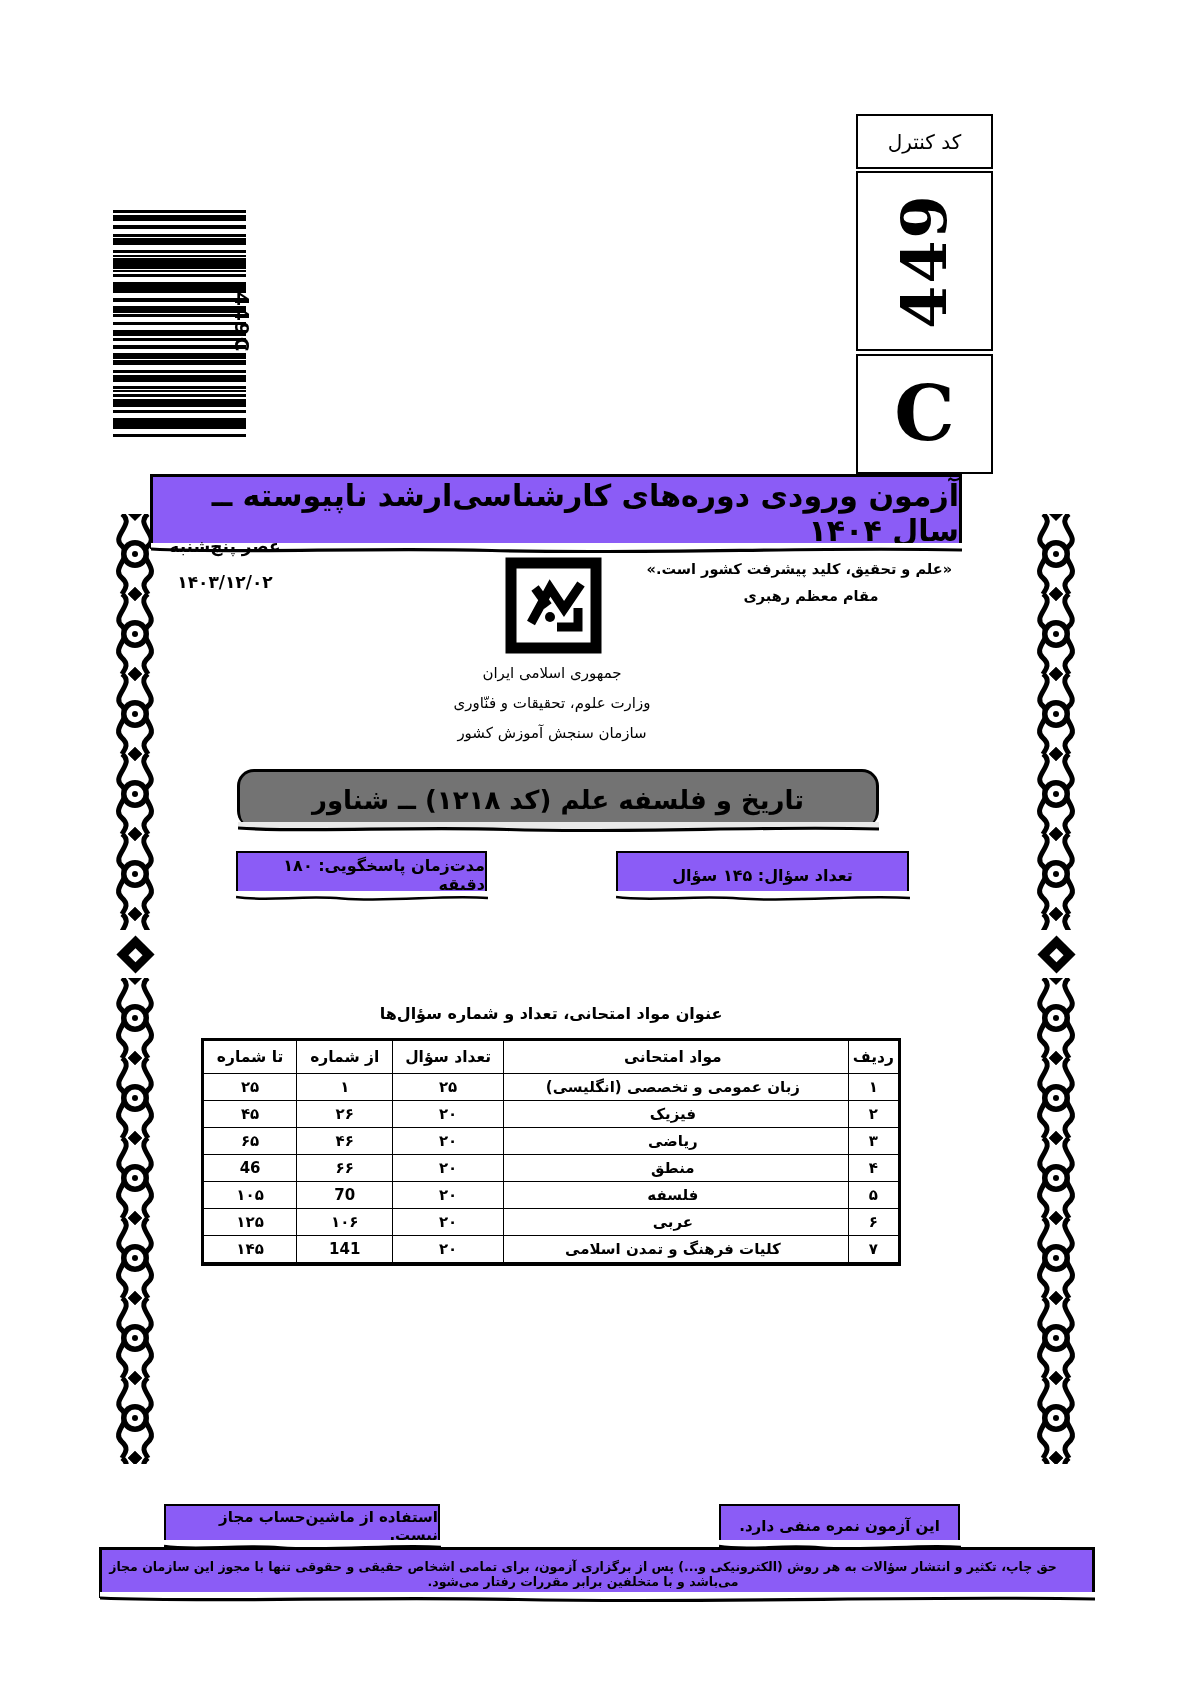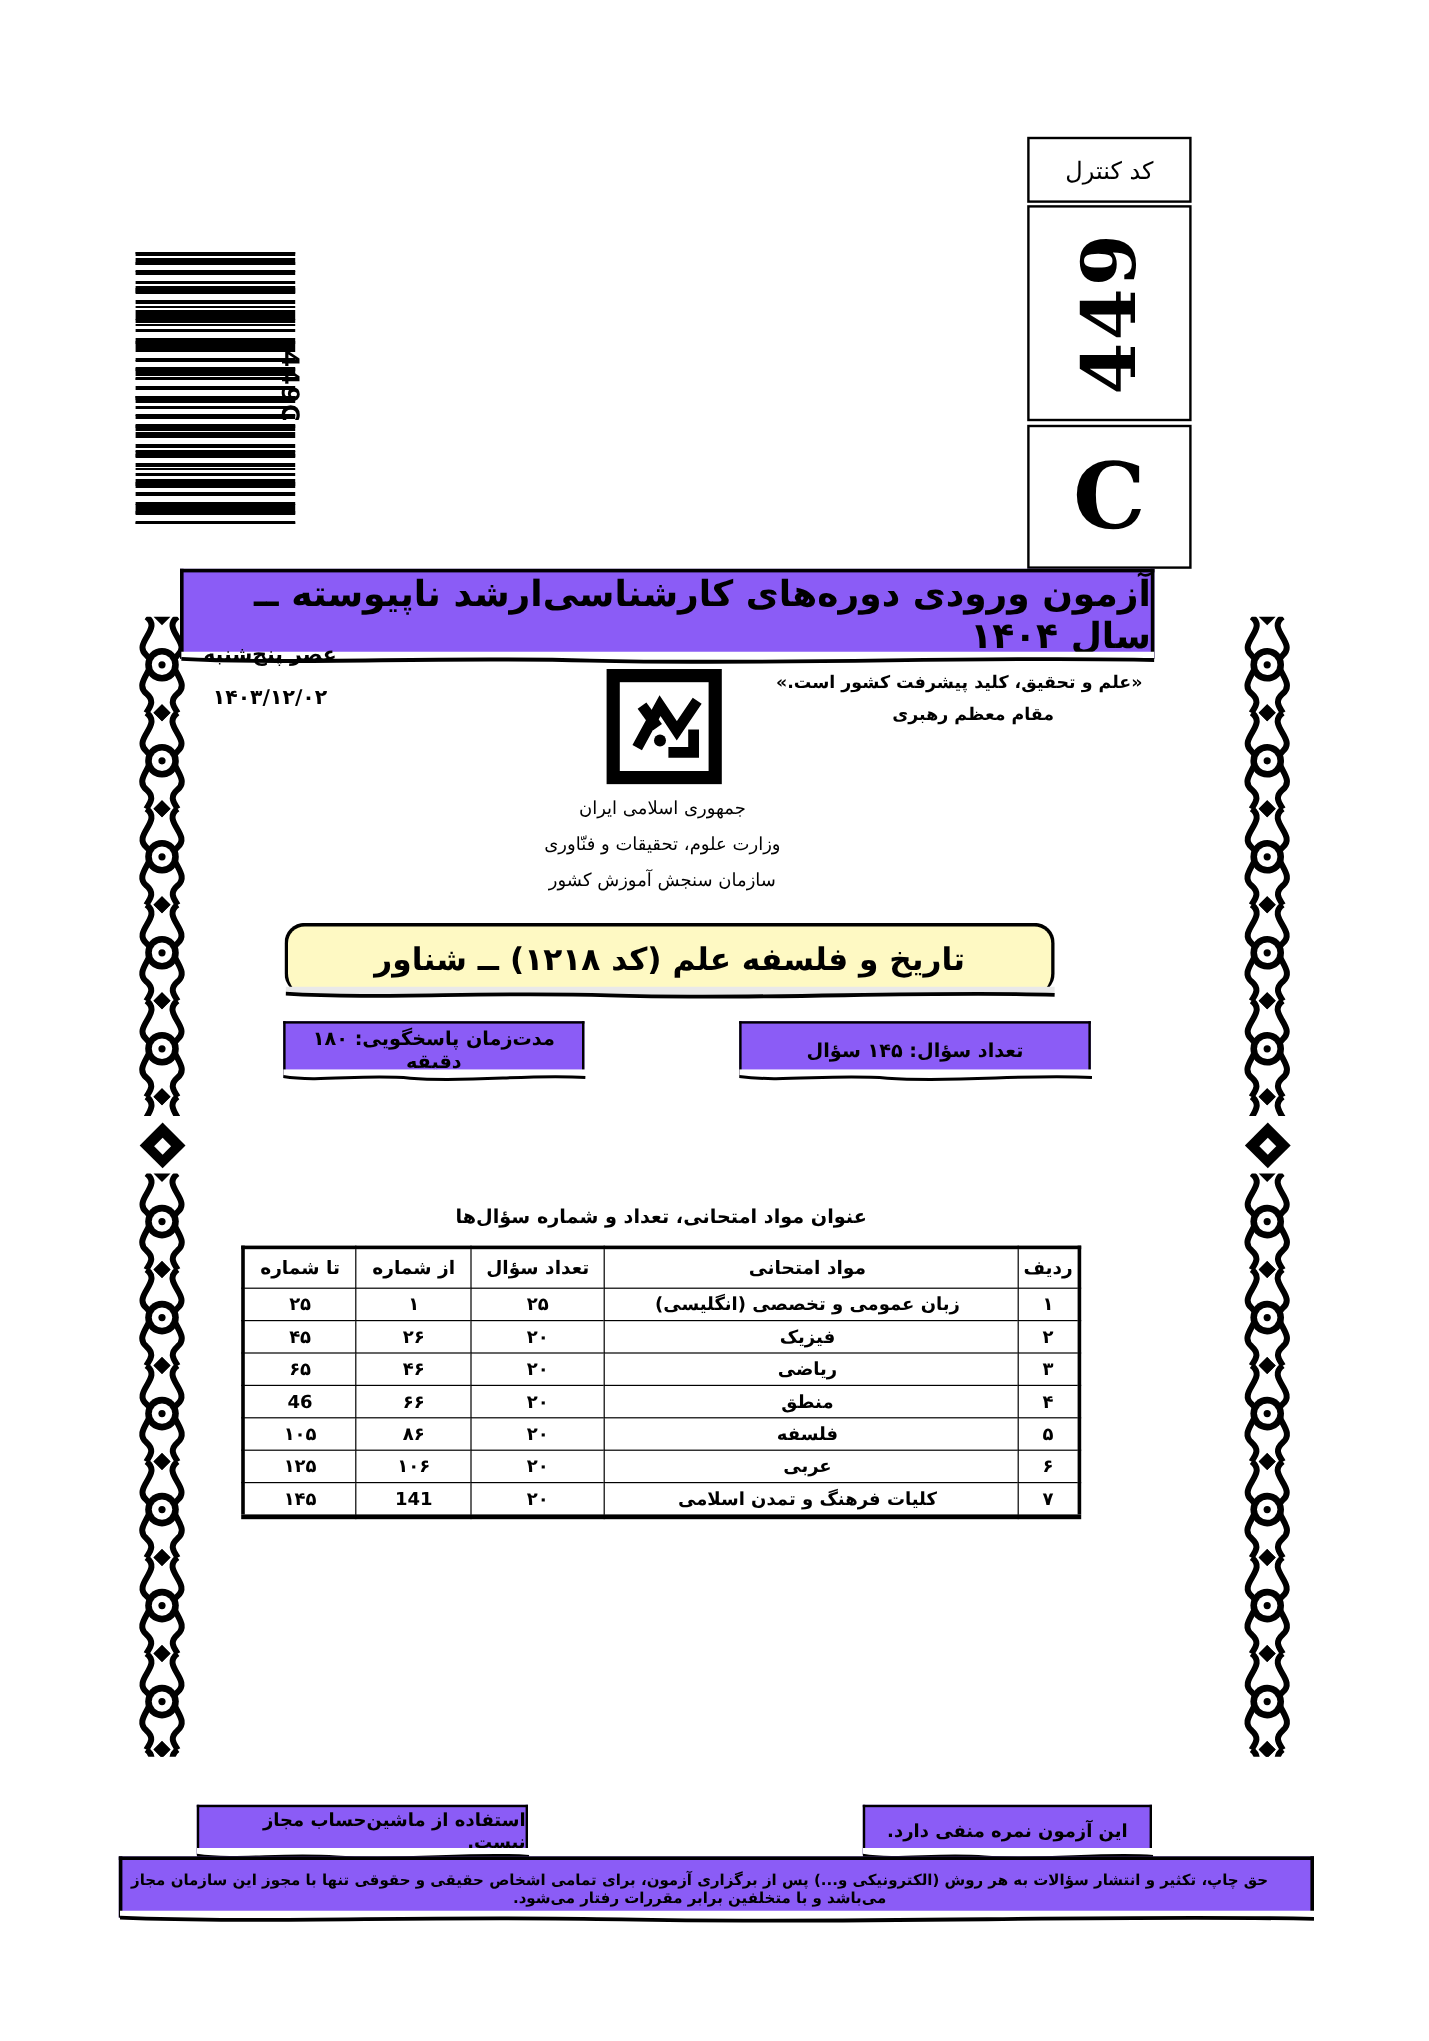--- a/index.html
+++ b/index.html
@@ -39,26 +39,26 @@
   .wavybox{position:absolute;border:2.5px solid #000;border-bottom:none;background:#8b5cf6;}
   .wavybox .wave{position:absolute;left:-2.5px;bottom:-9px;width:calc(100% + 5px);height:15px;display:block;}
   .wave-fill{fill:#fff;stroke:none;}
   .wave-line{fill:none;stroke:#000;stroke-width:2.5;vector-effect:non-scaling-stroke;}
   .thickline .wave-line{stroke-width:3.2;}
   .wavybox .inner{position:relative;width:100%;height:100%;display:flex;align-items:center;justify-content:center;}
   
   .header-band{left:150px;top:474px;width:806px;height:72px;border-width:3px;}
   .header-band .inner{font-size:30px;font-weight:bold;}
   
-  .exam-title{left:237px;top:769px;width:636px;height:56px;border-width:3px;background:#fef9c3;border-radius:17px;}
+  .exam-title{left:237px;top:769px;width:636px;height:56px;border-width:3px;background:#737373;border-radius:17px;}
   .exam-title .wave-fill{fill:#e9e9e9;}
   .exam-title .inner{font-size:26px;font-weight:bold;}
   
   .qcount-box{left:616px;top:851px;width:289px;height:44px;}
-  .duration-box{left:236px;top:851px;width:247px;height:44px;text-align:center;}
+  .duration-box{left:236px;top:851px;width:247px;height:44px;}
   .qcount-box .inner,.duration-box .inner{font-size:16px;font-weight:bold;}
   
   .neg-box{left:719px;top:1504px;width:237px;height:40px;}
   .calc-box{left:164px;top:1504px;width:272px;height:40px;}
   .neg-box .inner,.calc-box .inner{font-size:15px;font-weight:bold;}
   
   .footer-bar{left:99px;top:1547px;width:990px;height:48px;border-width:3px;}
   .footer-bar .inner{font-size:12.5px;font-weight:bold;padding:0 14px;text-align:center;}
   
   .session{position:absolute;left:150px;top:529px;width:150px;text-align:center;font-weight:bold;font-size:17px;line-height:2.1;}
@@ -307,21 +307,21 @@
           <td>۴</td>
           <td class="cell-subject">منطق</td>
           <td>۲۰</td>
           <td>۶۶</td>
           <td>46</td>
         </tr>
         <tr>
           <td>۵</td>
           <td class="cell-subject">فلسفه</td>
           <td>۲۰</td>
-          <td>۸۶</td>
+          <td>70</td>
           <td>۱۰۵</td>
         </tr>
         <tr>
           <td>۶</td>
           <td class="cell-subject">عربی</td>
           <td>۲۰</td>
           <td>۱۰۶</td>
           <td>۱۲۵</td>
         </tr>
         <tr>

